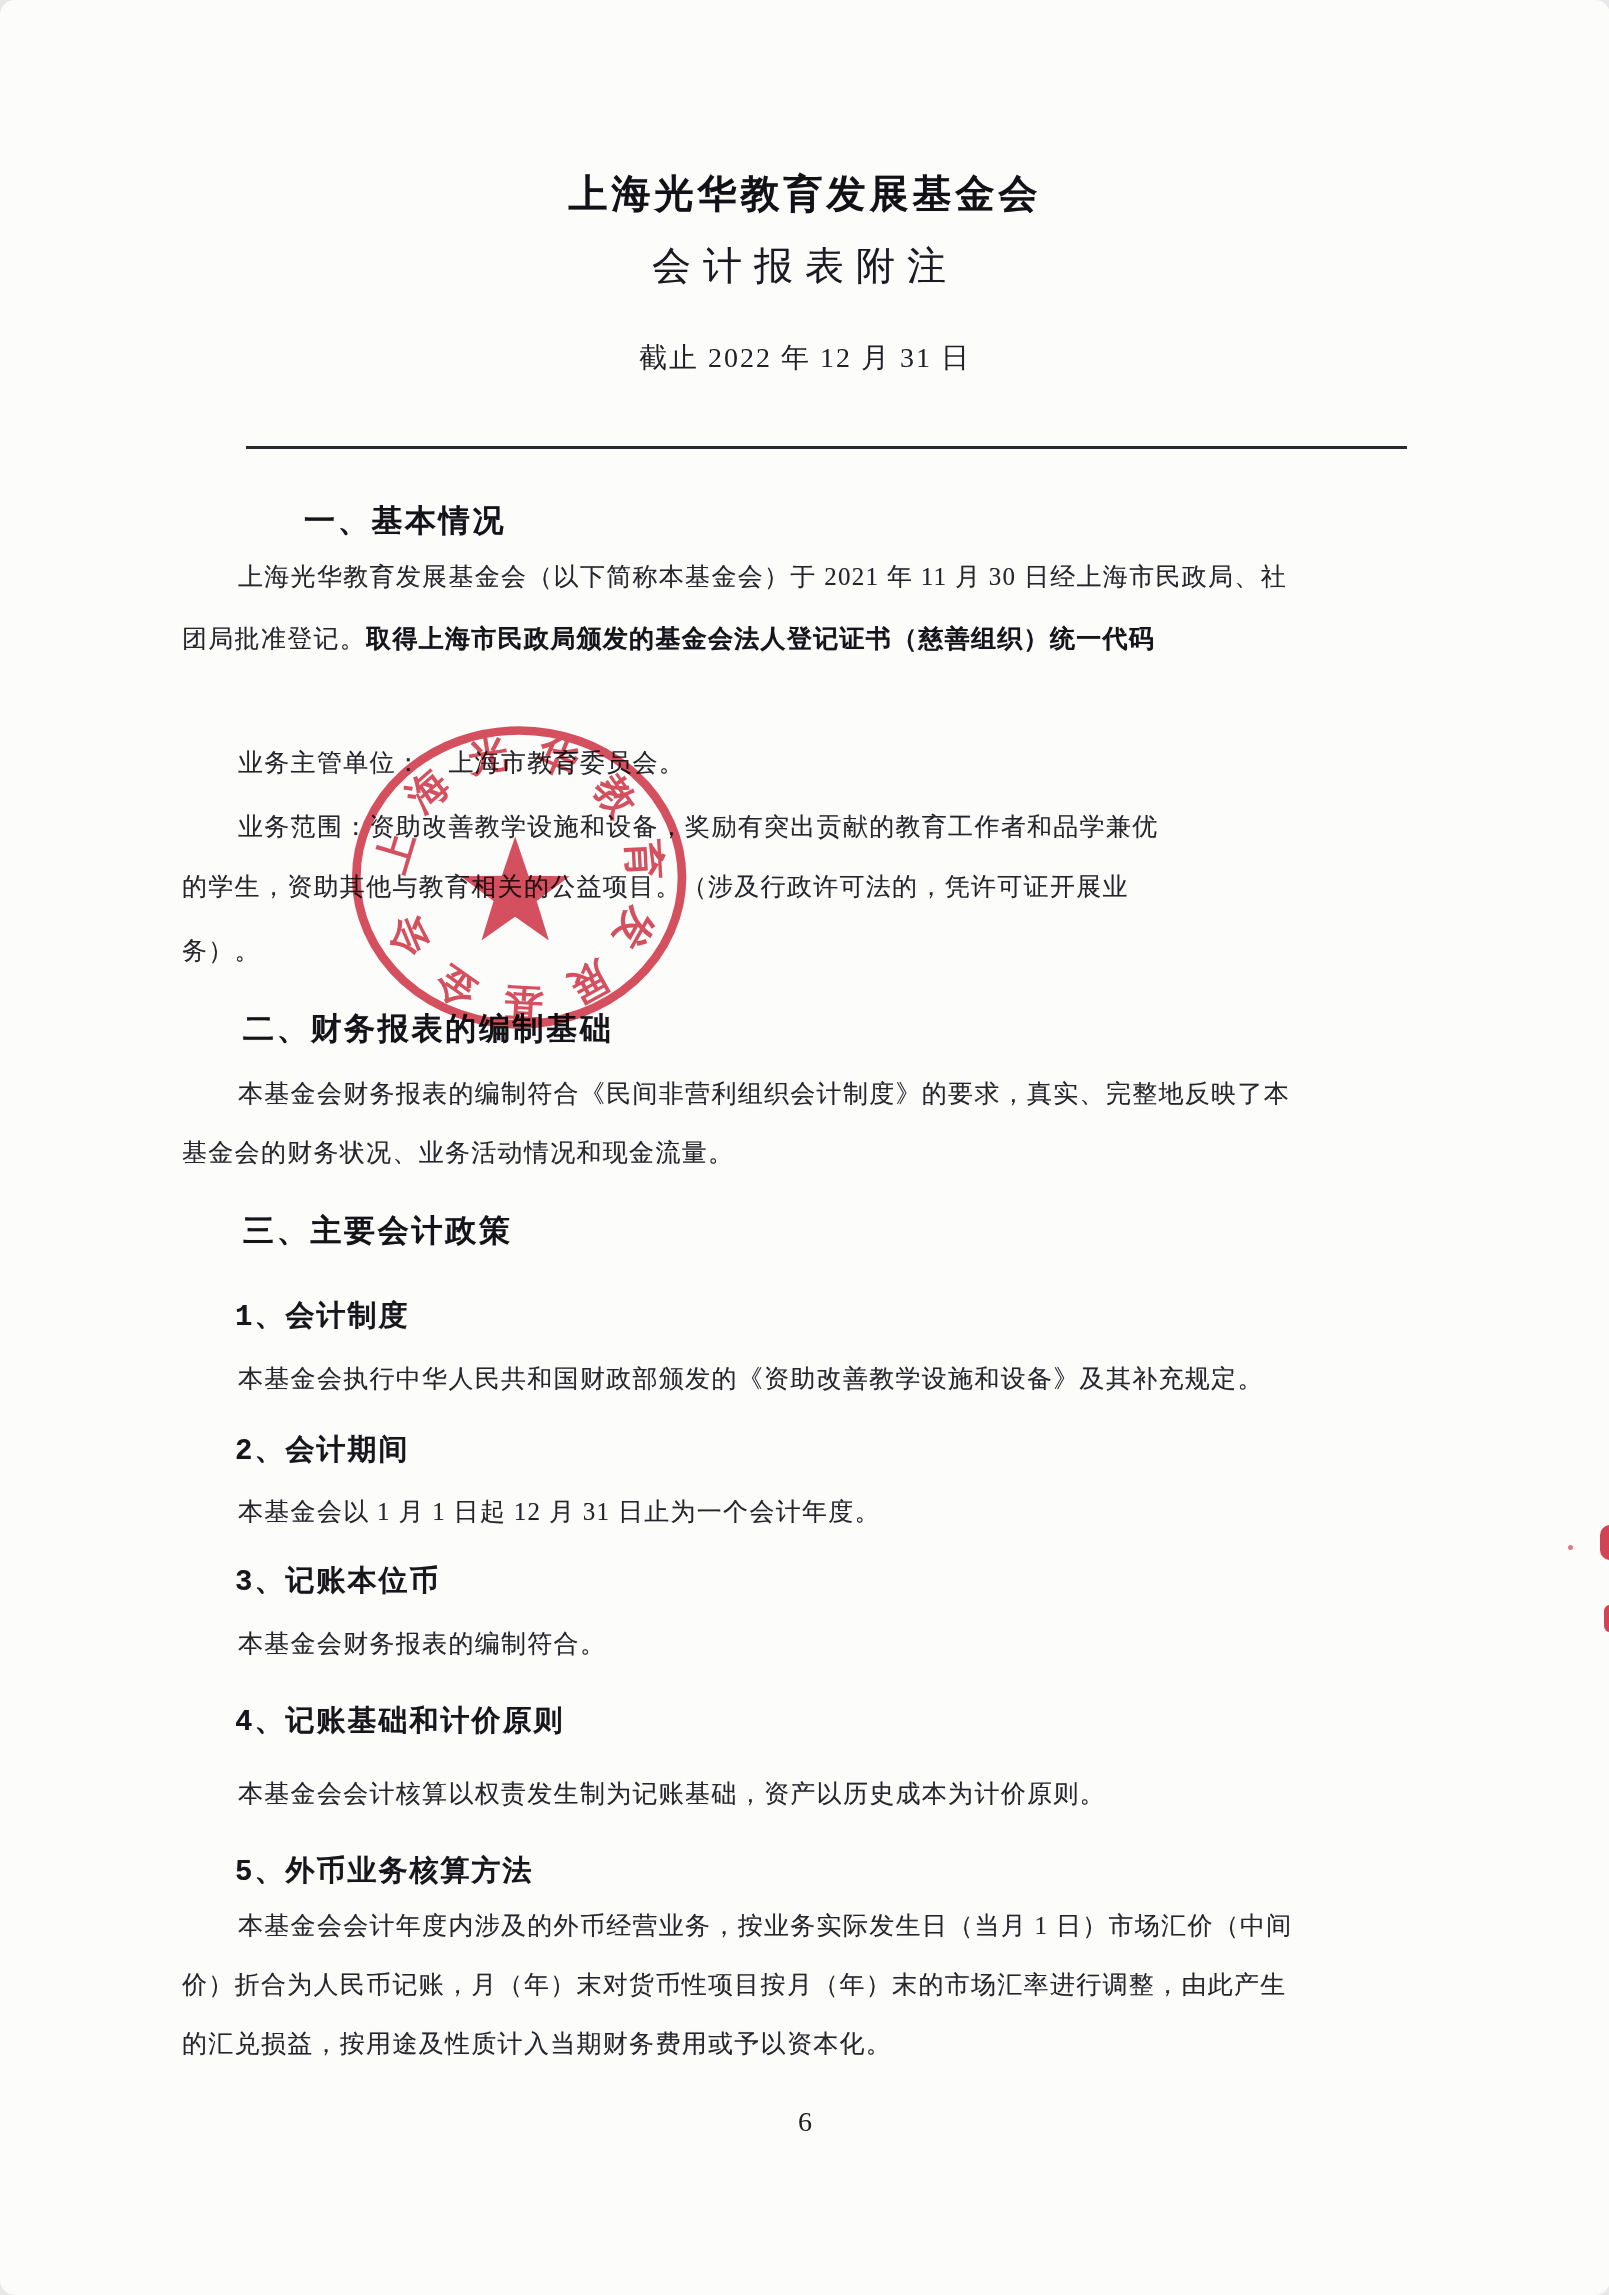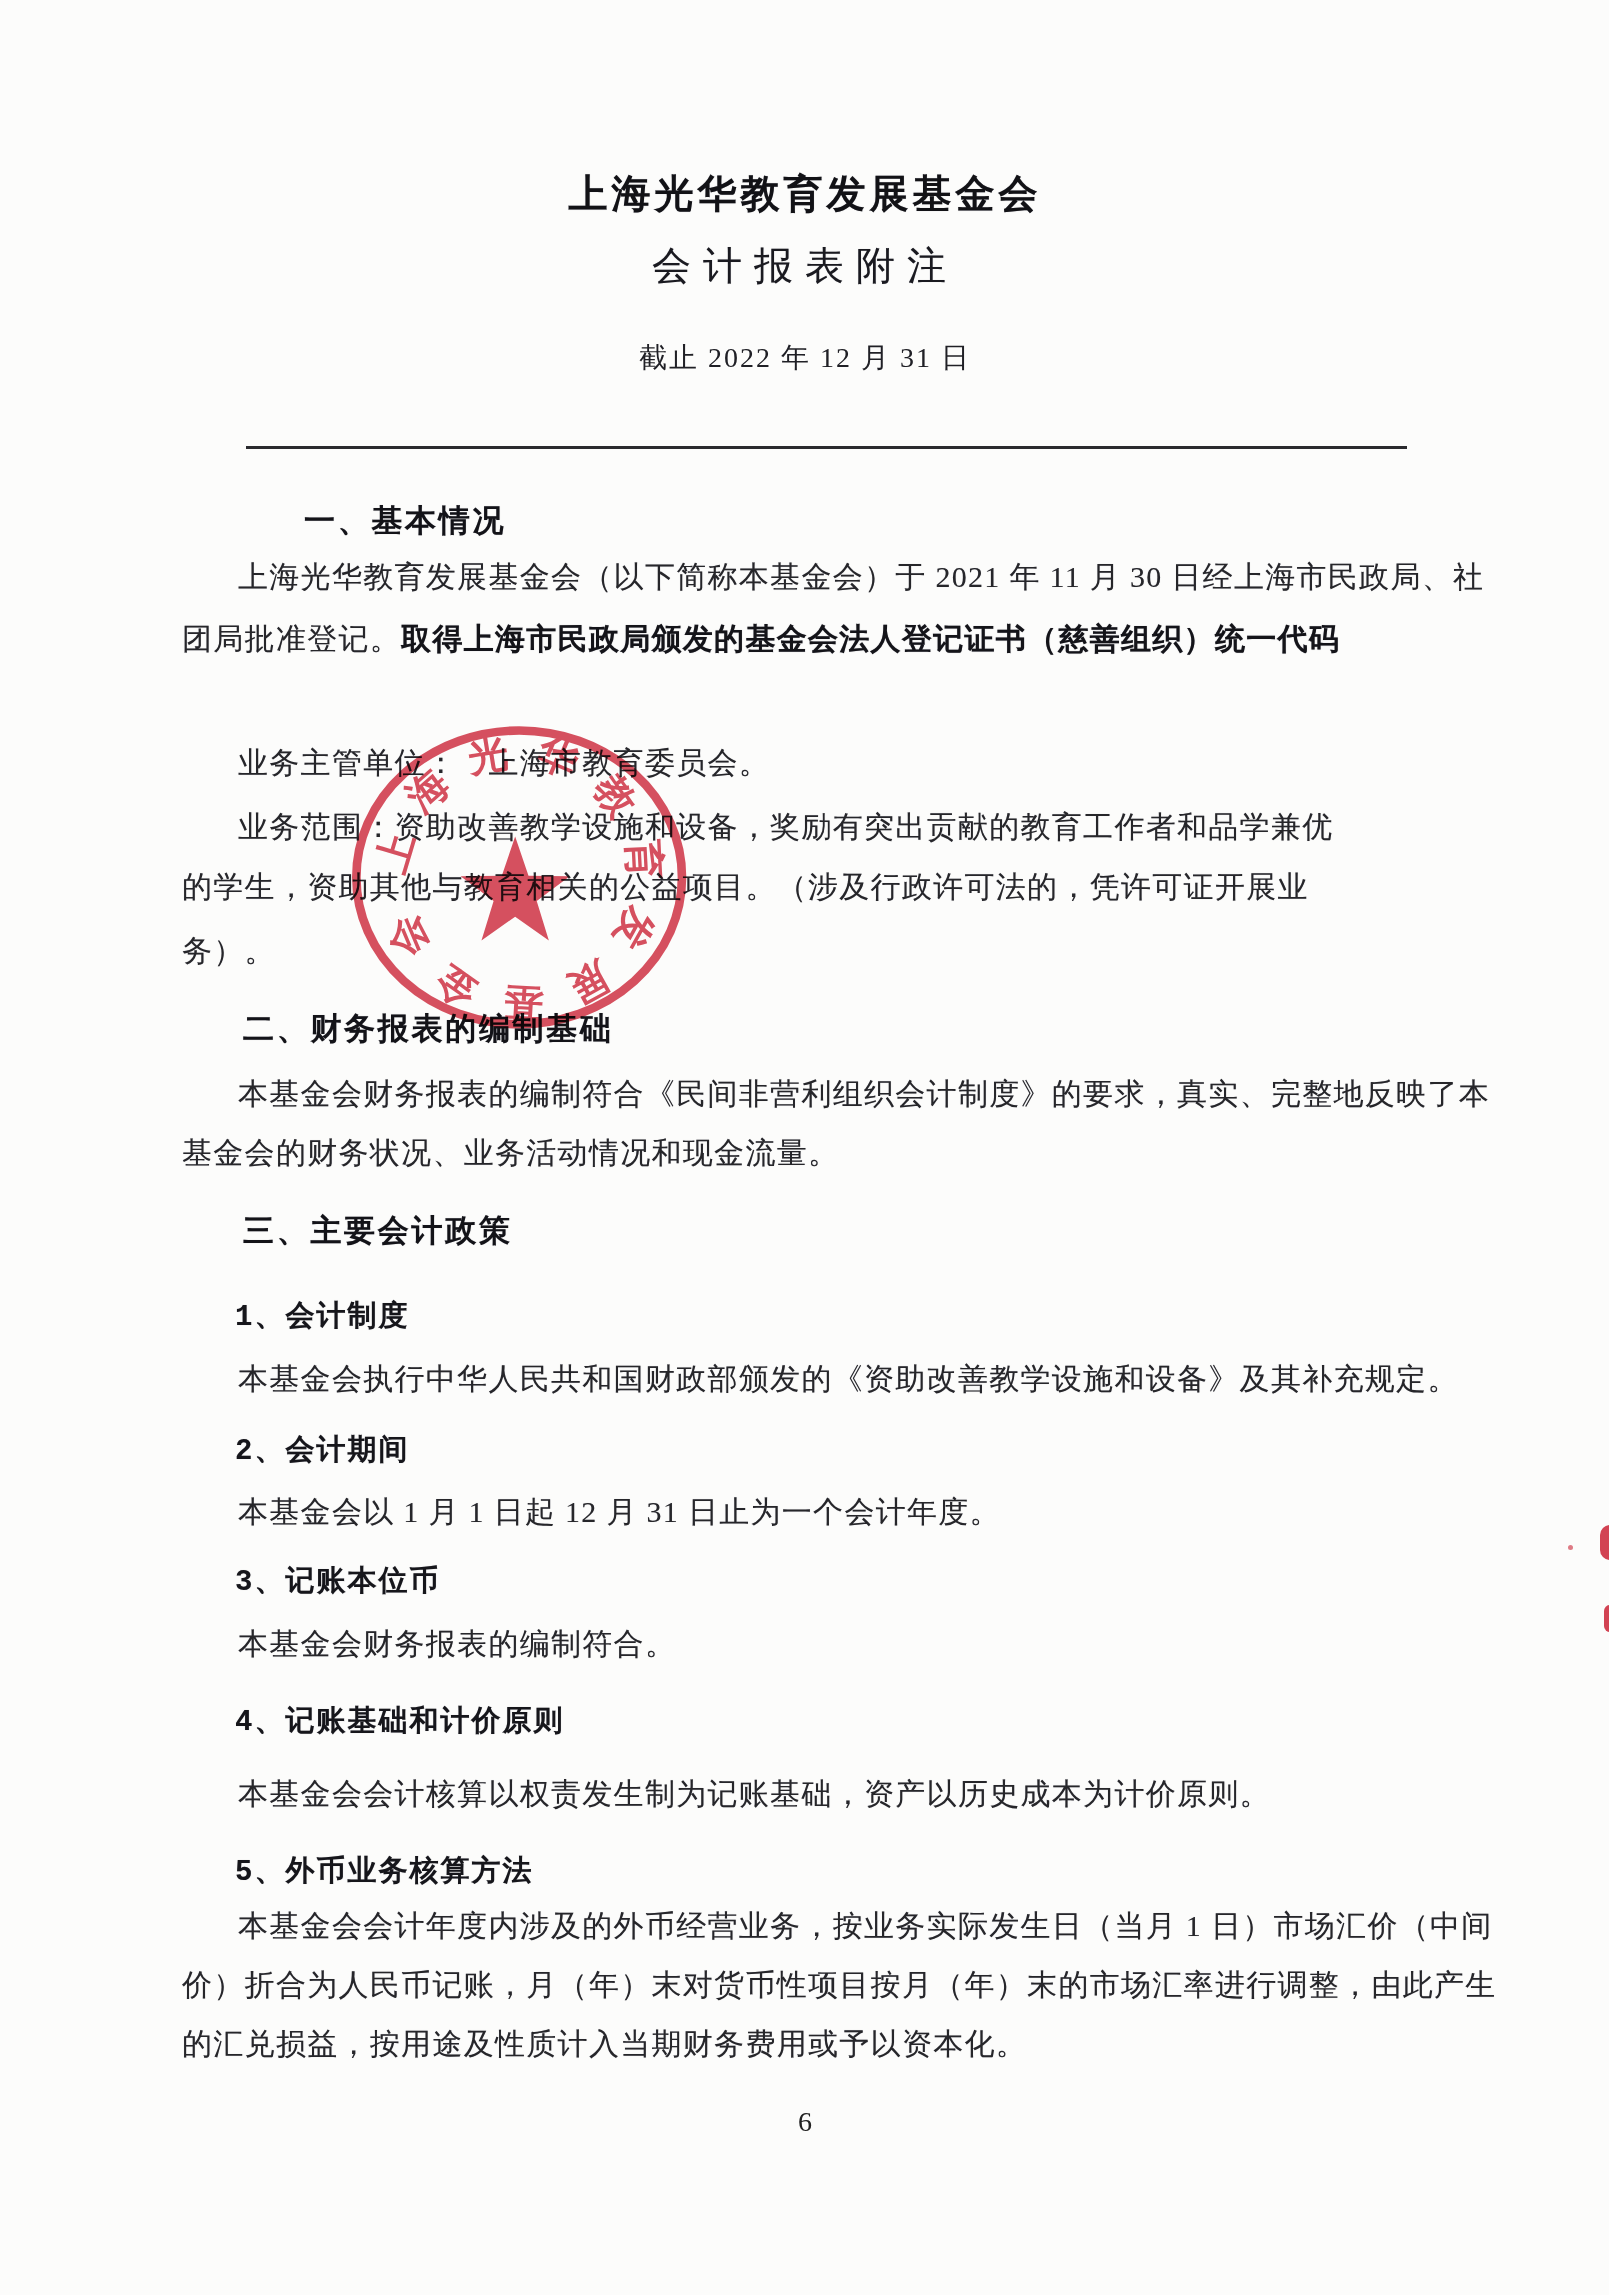--- a/index.html
+++ b/index.html
@@ -3,20 +3,21 @@
 <meta charset="utf-8">
 <style>
   html,body{margin:0;padding:0;background:#e8e8e8;}
   .page{
     position:relative;
     width:1610px;height:2295px;
     background:#fcfcfb;
     overflow:hidden;
     font-family:"Liberation Serif","DejaVu Serif",serif;
     color:#26262a;
+    border-radius:15px;
   }
   .centered{position:absolute;left:0;width:100%;text-align:center;white-space:pre;}
   .doc-title{
     top:167px;font-size:39px;font-weight:bold;letter-spacing:4px;
     font-family:"DejaVu Sans","Liberation Sans",sans-serif;color:#121216;
     text-shadow:0 0 0.7px rgba(20,20,40,.45);
   }
   .doc-subtitle{
     top:239px;font-size:39px;font-weight:normal;letter-spacing:12px;color:#1a1a20;
     text-shadow:0 0 0.7px rgba(20,20,40,.35);
@@ -32,21 +33,21 @@
     position:absolute;font-family:"DejaVu Sans","Liberation Sans",sans-serif;
     font-weight:bold;font-size:31px;letter-spacing:2.7px;color:#131318;
     white-space:pre;text-shadow:0 0 0.7px rgba(20,20,40,.4);
   }
   .item-h{
     position:absolute;font-family:Liberation Mono, monospace;
     font-weight:bold;font-size:29px;letter-spacing:2px;color:#16161b;
     white-space:pre;text-shadow:0 0 0.7px rgba(20,20,40,.35);
   }
   .line{
-    position:absolute;font-size:30px;line-height:39px;letter-spacing:1.3px;
+    position:absolute;font-size:25px;line-height:39px;letter-spacing:1.3px;
     white-space:pre;color:#26262a;
     text-shadow:0 0 0.7px rgba(30,30,55,.3);
   }
   .b{font-weight:bold;color:#141419;text-shadow:0 0 0.7px rgba(15,15,35,.5);}
   .page-num{top:2106px;font-size:28px;color:#222;}
   .stamp{
     position:absolute;left:349px;top:717px;width:347px;height:334px;
     mix-blend-mode:multiply;opacity:.93;
   }
   .seal-serif{font-family:"Liberation Serif","DejaVu Serif",serif;font-weight:bold;}

